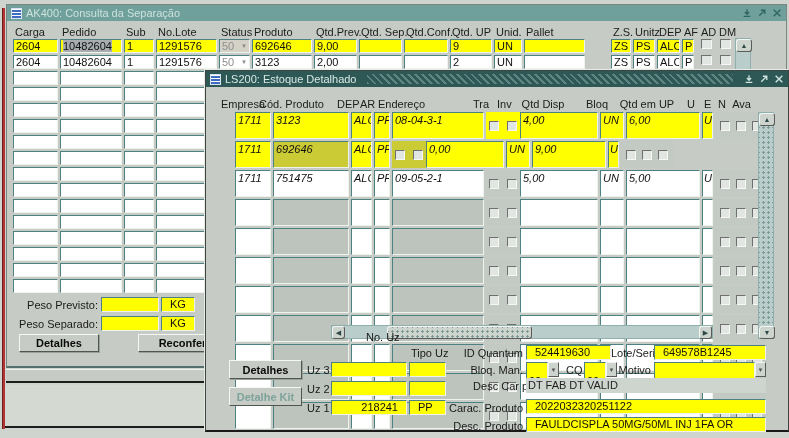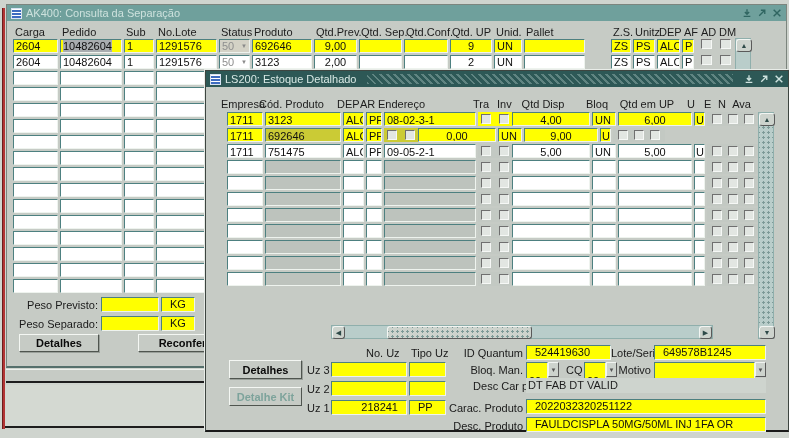--- a/index.html
+++ b/index.html
@@ -23,42 +23,42 @@
   .doc-icon{width:11px;height:11px;flex:none;background:#3e6cc0;border:1px solid #d7e2f2;box-sizing:border-box;
     background-image:linear-gradient(#fff 1px,transparent 1px);background-size:3px 3px;background-position:2px 3px;}
   .winbtns{display:flex;gap:4px;flex:none;}
   .winbtn{width:11px;height:11px;display:flex;align-items:center;justify-content:center;}
   .titlebar.inactive .winbtn{color:#2f6561;}
   .titlebar.active .winbtn{color:#cfe3df;}
 
   .cell{box-sizing:border-box;border:1px solid;border-color:#4d8080 #eef3ee #eef3ee #4d8080;
     padding:0 2px;overflow:hidden;white-space:nowrap;flex:none;margin-right:2px;}
   .y{background:#ffff00;} .o{background:#cbcb35;} .w{background:#ffffff;} .g{background:#bdc3bd;}
-  .num{text-align:center;}
+  .num{text-align:left;}
   .hrow .cell,.hcell{border:none;background:transparent;overflow:visible;color:#1c1c1c;}
   .panel{display:flex;align-items:center;box-sizing:border-box;flex:none;margin-right:0;}
   .cb{width:10px;height:10px;flex:none;background:#e2e6e2;border:1px solid;border-color:#6f6f6f #f6f8f6 #f6f8f6 #6f6f6f;box-sizing:border-box;}
   .sel{background:#a9adb0;}
   .dda{font-size:6px;color:#8a8a8a;margin-left:auto;flex:none;}
   .stat{display:flex;align-items:center;color:#8f8f8f;background:#d4d2c6;}
   .stat.w2{background:#ffffff;}
 
   
   .ak-rows{position:absolute;left:0;top:34px;}
   .ak-row{display:flex;height:14px;margin-bottom:2px;padding-left:6px;line-height:12px;}
   .ak-head{position:absolute;left:0;top:21px;display:flex;padding-left:6px;line-height:12px;}
   .ca{width:45px;} .pe{width:62px;} .su{width:30px;} .nl{width:61px;} .st{width:31px;} .pr{width:60px;}
   .qp{width:43px;} .qs{width:43px;} .qc{width:44px;} .qu{width:42px;} .un1{width:28px;} .pa{width:61px;}
   .zs{width:20px;margin-left:24px;} .utz{width:22px;} .dep1{width:23px;} .af{width:12px;}
   .adw{margin-left:5px;width:11px;} .dmw{margin-left:8px;width:11px;}
   .adh{margin-left:5px;width:18px;} .dmh{width:18px;}
 
   
   .ls-rows{position:absolute;left:0;top:41px;}
-  .ls-row{display:flex;height:14px;margin-bottom:2px;padding-left:21px;line-height:15px;}
+  .ls-row{display:flex;height:27px;margin-bottom:2px;padding-left:29px;line-height:15px;font-style:italic;}
   .ls-head{position:absolute;left:0;top:27px;display:flex;padding-left:13px;line-height:12px;}
   .em{width:36px;} .cp{width:76px;} .de2{width:21px;} .ar{width:16px;} .en{width:92px;}
   .ti{width:34px;padding-left:3px;gap:8px;} .qd{width:78px;} .un2{width:24px;} .qup{width:74px;} .u{width:11px;padding:0 1px;}
   .ena{width:52px;background:#c3c9c3;padding-left:5px;gap:6px;}
   .cen{text-align:center;}
 
   
   .sbtn{background:#cdd3cd;border:1px solid;border-color:#f2f5f2 #5a5a5a #5a5a5a #f2f5f2;border-radius:3px;
     display:flex;align-items:center;justify-content:center;font-size:7px;color:#2e4a48;box-sizing:border-box;}
   .strack{background:#b9cdca;position:absolute;box-sizing:border-box;border:1px solid #8fafac;}
@@ -441,21 +441,21 @@
         </div>
     </div>
 
     <div class="ls-rows">
 
       <div class="ls-row">
         <div class="cell em y">1711</div>
         <div class="cell cp y">3123</div>
         <div class="cell de2 y">ALC</div>
         <div class="cell ar y">PP</div>
-        <div class="cell en y">08-02-3-1</div>
+        <div class="cell en y">08-04-3-1</div>
         <div class="panel ti y">
             <span class="cb"></span>
             <span class="cb"></span>
           </div>
         <div class="cell qd y num">4,00</div>
         <div class="cell un2 y">UN</div>
         <div class="cell qup y num">6,00</div>
         <div class="cell u y">UN</div>
         <div class="panel ena">
             <span class="cb"></span>
@@ -682,21 +682,21 @@
         </span>
       <span class="sbtn sdots" style="left:55px;width:145px;"></span>
       <span class="sbtn" style="left:367px;">
           <span>▶</span>
         </span>
     </div>
 
     <div class="btn" style="left:23px;top:289px;width:73px;height:19px;">Detalhes</div>
     <div class="btn disabled" style="left:23px;top:316px;width:73px;height:19px;">Detalhe Kit</div>
 
-    <div class="lab" style="left:160px;top:276px;text-align:center;">No. Uz</div>
+    <div class="lab" style="left:160px;top:260px;text-align:center;">No. Uz</div>
     <div class="lab" style="left:205px;top:276px;">Tipo Uz</div>
     <div class="lab" style="left:101px;top:293px;">Uz 3</div>
     <div class="field y" style="left:125px;top:291px;width:76px;height:15px;"></div>
     <div class="field y" style="left:203px;top:291px;width:37px;height:15px;"></div>
     <div class="lab" style="left:101px;top:312px;">Uz 2</div>
     <div class="field y" style="left:125px;top:310px;width:76px;height:15px;"></div>
     <div class="field y" style="left:203px;top:310px;width:37px;height:15px;"></div>
     <div class="lab" style="left:101px;top:331px;">Uz 1</div>
     <div class="field y num" style="left:125px;top:329px;width:76px;height:15px;text-align:right;">218241</div>
     <div class="field y" style="left:203px;top:329px;width:37px;height:15px;">PP</div>

